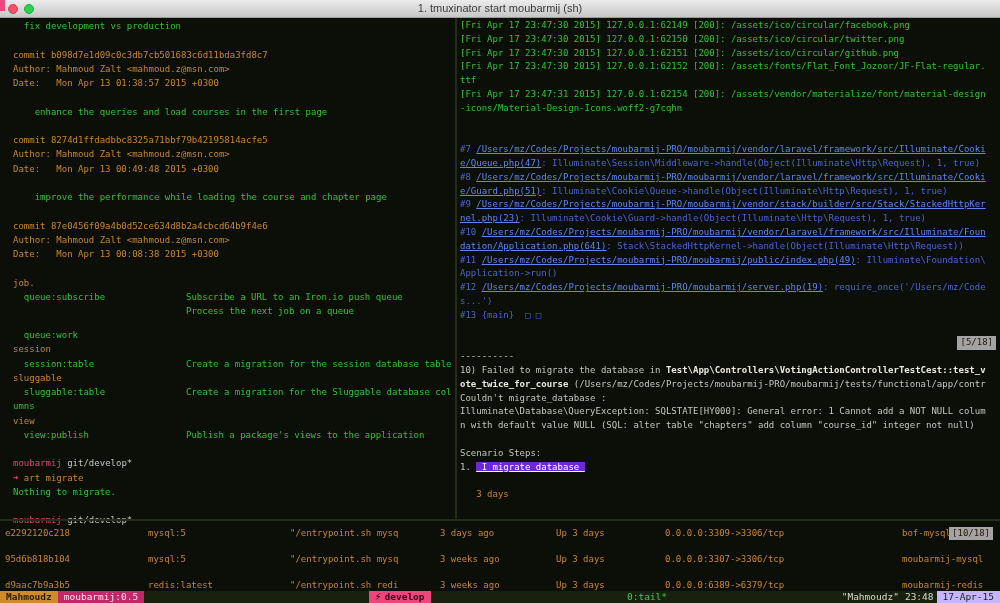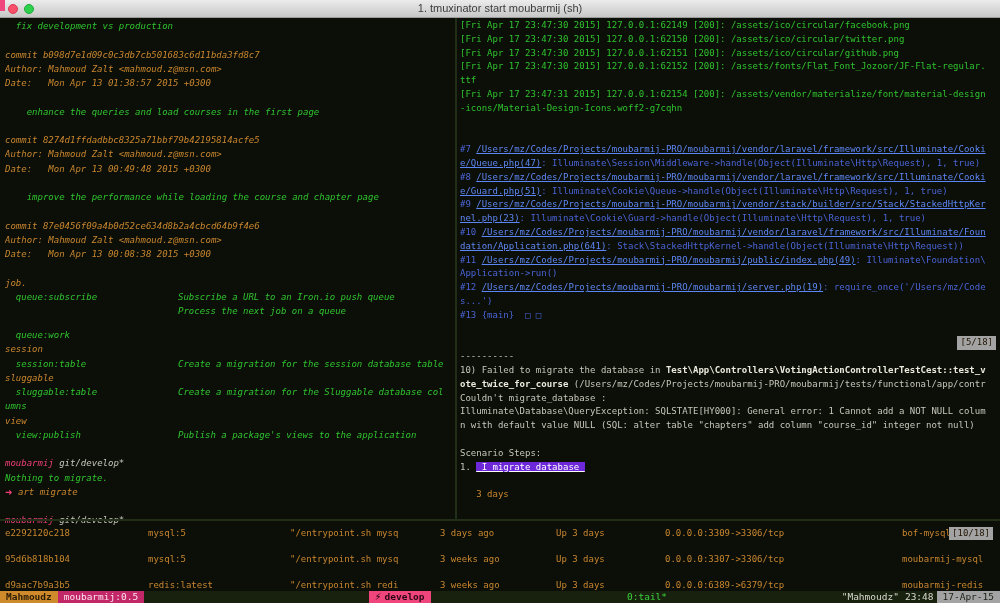--- a/index.html
+++ b/index.html
@@ -11,21 +11,21 @@
     background:linear-gradient(#ececec,#c7c7c7); border-bottom:1px solid #9b9b9b; z-index:5; }
   .win-title { position:absolute; left:0; right:0; top:2px; text-align:center;
     font-family:"Liberation Sans",sans-serif; font-size:11px; color:#3c3c3c; }
   .tl-dot { position:absolute; top:4px; width:10px; height:10px; border-radius:50%; }
   .dot-close { left:8px;  background:#f8506a; border:1px solid #d93a52; }
   .dot-zoom  { left:24px; background:#2dd14c; border:1px solid #1fa93a; }
   .edge-artifact { position:absolute; left:0; top:0; width:5px; height:11px; background:#f0467e; }
 
   
   .pane { position:absolute; font-size:9px; overflow:hidden; color:#c6c6bc; }
-  #pane-left   { left:5px;   top:19px;  width:449px; height:578px; line-height:14.25px;font-style:italic; }
+  #pane-left   { left:13px;   top:19px;  width:449px; height:578px; line-height:14.25px; }
   #pane-right  { left:460px; top:19px;  width:538px; height:500px; line-height:13.8px; }
   #pane-bottom { left:5px;   top:523px; width:990px; height:67px;  line-height:13px; padding-top:4px; }
   .vborder { position:absolute; left:455px; top:18px; width:2px; height:501px; background:#222e17; }
   .hborder { position:absolute; left:0; top:519px; width:1000px; height:2px; background:#222e17; }
 
   .tl { white-space:pre; position:relative; }
   .tl span { vertical-align:top; }
   .colw { display:inline-block; white-space:pre; }
   .rbadge { position:absolute; right:2px; top:0; padding:0 3px; }
 
@@ -50,21 +50,21 @@
   .seg-winpane { background:#c22868; color:#fde3ee; }
   .seg-net { background:#1d4ed8; color:#dfe4ef; gap:16px;margin-top:32px; }
   .dot-icon { width:8px; height:8px; border-radius:50%; display:inline-block; }
   .dot-blue { background:#2f6fde; }
   .dot-ring { background:#101c36; border:2px solid #5a7ab5; }
   .seg-branch { background:#f0447c; color:#2a0614; font-weight:bold; gap:3px; }
   .bolt { color:#1d040d; font-family:"DejaVu Sans",sans-serif; }
   .sb-center { position:absolute; left:627px; top:0; height:12px; line-height:12px;
     color:#3bd13b; }
   .sb-host, .sb-time { color:#d9d9cf; padding:0 3px; }
-  .seg-date { background:#a3a3a3; color:#20241a; }
+  .seg-date { background:#c4b5fd; color:#20241a; }
 </style>
 </head>
 <body>
 
 <div class="titlebar">
   <div class="edge-artifact"></div>
   <div class="tl-dot dot-close"></div>
   <div class="tl-dot dot-zoom"></div>
   <div class="win-title">1. tmuxinator start moubarmij (sh)</div>
 </div>
@@ -93,22 +93,22 @@
     <div class="tl"><span class="c-green colw" style="min-width: 173px; margin-top: 24px;">  queue:work</span><span class="c-green">Process the next job on a queue</span></div>
     <div class="tl"><span class="c-orange">session</span></div>
     <div class="tl"><span class="c-green colw" style="min-width: 173px;">  session:table</span><span class="c-green">Create a migration for the session database table</span></div>
     <div class="tl"><span class="c-orange">sluggable</span></div>
     <div class="tl"><span class="c-green colw" style="min-width: 173px;">  sluggable:table</span><span class="c-green">Create a migration for the Sluggable database col</span></div>
     <div class="tl"><span class="c-green">umns</span></div>
     <div class="tl"><span class="c-orange">view</span></div>
     <div class="tl"><span class="c-green colw" style="min-width: 173px;">  view:publish</span><span class="c-green">Publish a package's views to the application</span></div>
     <div class="tl"><span>&nbsp;</span></div>
     <div class="tl"><span class="c-pink">moubarmij</span><span class="c-grey"> git/develop*</span></div>
+    <div class="tl"><span class="c-pink">➜ </span><span class="c-orange">art migrate</span></div>
     <div class="tl"><span class="c-green">Nothing to migrate.</span></div>
-    <div class="tl"><span class="c-pink">➜ </span><span class="c-orange">art migrate</span></div>
     <div class="tl"><span>&nbsp;</span></div>
     <div class="tl"><span class="c-pink">moubarmij</span><span class="c-grey"> git/develop*</span></div>
   </div>
 <div id="pane-right" class="pane">
     <div class="tl"><span class="c-green">[Fri Apr 17 23:47:30 2015] 127.0.0.1:62149 [200]: /assets/ico/circular/facebook.png</span></div>
     <div class="tl"><span class="c-green">[Fri Apr 17 23:47:30 2015] 127.0.0.1:62150 [200]: /assets/ico/circular/twitter.png</span></div>
     <div class="tl"><span class="c-green">[Fri Apr 17 23:47:30 2015] 127.0.0.1:62151 [200]: /assets/ico/circular/github.png</span></div>
     <div class="tl"><span class="c-green">[Fri Apr 17 23:47:30 2015] 127.0.0.1:62152 [200]: /assets/fonts/Flat_Font_Jozoor/JF-Flat-regular.</span></div>
     <div class="tl"><span class="c-green">ttf</span></div>
     <div class="tl"><span class="c-green">[Fri Apr 17 23:47:31 2015] 127.0.0.1:62154 [200]: /assets/vendor/materialize/font/material-design</span></div>

